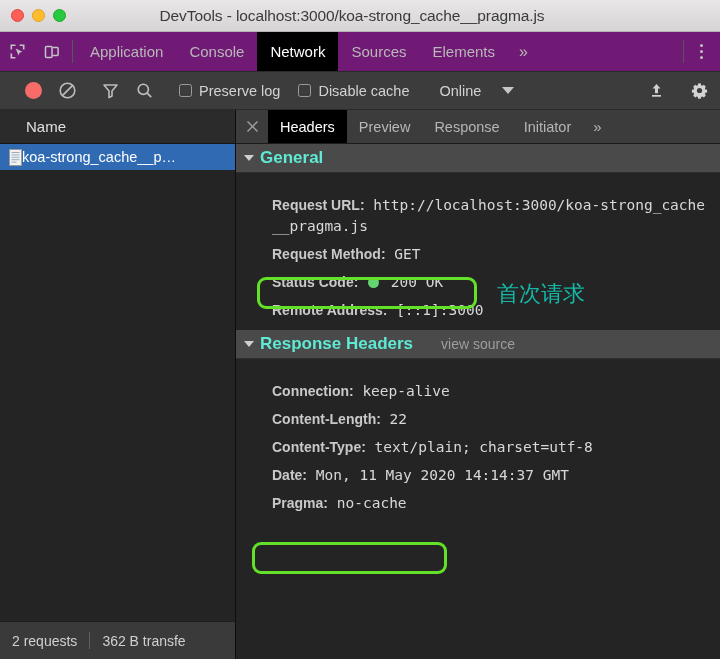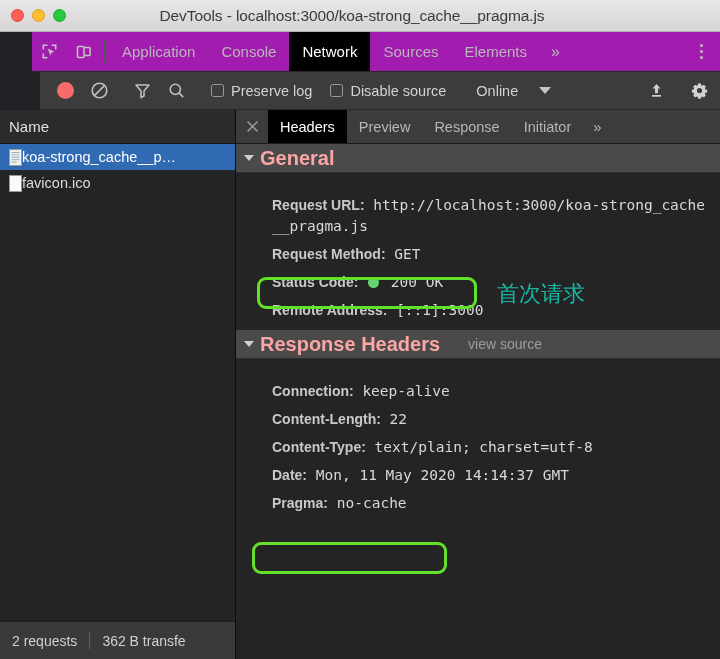--- a/index.html
+++ b/index.html
@@ -25,22 +25,22 @@
   .tl-min   { background: #ffbd2e; border: 0.5px solid #dea123; }
   .tl-max   { background: #28c840; border: 0.5px solid #1aab29; }
   .win-title {
     position: absolute; left: 0; right: 16px; text-align: center;
     font-size: 15.5px; color: #3b3b3b; letter-spacing: -0.1px;
     pointer-events: none; white-space: nowrap;
   }
 
   
   .maintabs {
-    height: 40px; flex: none; background: #a21caf;
-    display: flex; align-items: stretch; border-bottom: 1px solid #2a2a2a; margin-left: 32px;
+    height: 40px; flex: none; background: #701a75;
+    display: flex; align-items: stretch; border-bottom: 1px solid #2a2a2a;
   }
   .icon-btn {
     width: 34px; display: flex; align-items: center; justify-content: center;
     cursor: default;
   }
   .vsep { width: 1px; background: #565656; margin: 8px 4px; flex: none; }
   .mtab {
     display: flex; align-items: center; padding: 0 13px;
     font-size: 15px; color: #b8b8b8; white-space: nowrap; cursor: default;
   }
@@ -48,39 +48,39 @@
   .mtab.more { color: #b8b8b8; padding: 0 11px; font-size: 16px; }
   .kebab { width: 26px; display: flex; flex-direction: column; align-items: center;
            justify-content: center; gap: 3px; }
   .kebab i { width: 3px; height: 3px; border-radius: 50%; background: #c0c0c0; display: block; }
   .spacer { flex: 1 1 auto; }
 
   
   .netbar {
     height: 38px; flex: none; background: #3c3c3c;
     display: flex; align-items: center; border-bottom: 1px solid #2a2a2a;
-    padding-left: 8px; padding-right: 4px; margin-left: 40px;
+    padding-left: 16px; padding-right: 4px;
   }
   .rec-dot { width: 17px; height: 17px; border-radius: 50%; background: #f76b69; display: block; }
   .cbwrap { display: flex; align-items: center; gap: 7px; padding: 0 9px; cursor: default; }
   .cbox { width: 13px; height: 13px; border: 1.6px solid #9a9a9a; border-radius: 2.5px; background: transparent; flex: none; }
   .cblabel { font-size: 14.5px; color: #d2d2d2; white-space: nowrap; }
   .throttle { font-size: 14.5px; color: #d2d2d2; padding: 0 10px 0 12px; white-space: nowrap; }
   .caret-dn { width: 0; height: 0; border-left: 6px solid transparent; border-right: 6px solid transparent;
               border-top: 7px solid #c6c6c6; }
 
   
   .split { flex: 1 1 auto; display: flex; min-height: 0; }
   .left {
     width: 236px; flex: none; background: #242424;
     border-right: 1px solid #0d0d0d; display: flex; flex-direction: column;
   }
   .left-head {
     height: 34px; flex: none; background: #2b2b2b; border-bottom: 1px solid #161616;
-    display: flex; align-items: center; padding-left: 9px;
+    display: flex; align-items: center; padding-left: 26px;
     font-size: 15px; color: #e0e0e0;
   }
   .reqlist { flex: 1 1 auto; overflow: hidden; }
   .reqrow {
     height: 26px; display: flex; align-items: center; gap: 0;
     padding: 0 8px 0 9px; font-size: 14.5px; color: #dcdcdc;
     white-space: nowrap; overflow: hidden; cursor: default;
   }
   .reqrow.sel { background: #2f6ab3; color: #fff; }
   .doc-ic { width: 13px; height: 17px; flex: none; }
@@ -108,21 +108,21 @@
   .dtab.more { font-size: 15px; padding: 0 10px; }
 
   .detail { flex: 1 1 auto; overflow: hidden; }
   .sec-head {
     background: #4a4a4a; height: 29px; display: flex; align-items: center;
     padding-left: 8px; gap: 6px; border-bottom: 1px solid #2e2e2e; cursor: default;
   }
   .tri { width: 0; height: 0; flex: none; }
   .tri-dn { border-left: 5px solid transparent; border-right: 5px solid transparent; border-top: 6px solid #cfcfcf; }
   .tri-rt { border-top: 5px solid transparent; border-bottom: 5px solid transparent; border-left: 6px solid #cfcfcf; }
-  .sec-title { font-size: 20px; font-weight: bold; color: #fca5a5; }
+  .sec-title { font-size: 17px; font-weight: bold; color: #5eead4; }
   .view-src { font-size: 14px; color: #9d9d9d; margin-left: 22px; cursor: default; }
 
   .rows { padding: 18px 0 6px 0; }
   .hrow {
     display: block; padding: 3.5px 8px 3.5px 36px;
     font-family: "DejaVu Sans Mono", monospace;
     font-size: 14.5px; line-height: 21px; color: #d8d8d8;
     white-space: nowrap; overflow: hidden;
   }
   .hrow.wrap { white-space: normal; word-break: break-all; }
@@ -215,21 +215,21 @@
       </svg>
     </div>
     <div class="vsep"></div>
 
     <div class="cbwrap">
       <span class="cbox"></span>
       <span class="cblabel">Preserve log</span>
     </div>
     <div class="cbwrap">
       <span class="cbox"></span>
-      <span class="cblabel">Disable source</span>
+      <span class="cblabel">Disable cache</span>
     </div>
     <div class="vsep"></div>
     <div class="throttle">Online</div>
     <div class="icon-btn">
       <span class="caret-dn"></span>
     </div>
     <div class="spacer"></div>
     <div class="vsep"></div>
     <div class="icon-btn">
       <svg width="19" height="19" viewBox="0 0 19 19">
@@ -257,26 +257,20 @@
             <g fill="#9aacc0">
               <rect x="2.5" y="3" width="8" height="1"></rect>
               <rect x="2.5" y="5.4" width="8" height="1"></rect>
               <rect x="2.5" y="7.8" width="8" height="1"></rect>
               <rect x="2.5" y="10.2" width="8" height="1"></rect>
               <rect x="2.5" y="12.6" width="5" height="1"></rect>
             </g>
           </svg>
           <span>koa-strong_cache__p…</span>
         </div>
-        <div class="reqrow">
-          <svg class="doc-ic" viewBox="0 0 13 17">
-            <rect x="0.5" y="0.5" width="12" height="16" fill="#fafafa" stroke="#9a9a9a"></rect>
-          </svg>
-          <span>favicon.ico</span>
-        </div>
       </div>
       <div class="left-status">
         <span class="st-seg">2 requests</span>
         <span class="st-div"></span>
         <span class="st-seg">362 B transfe</span>
       </div>
     </div>
 
     <div class="right">
 

